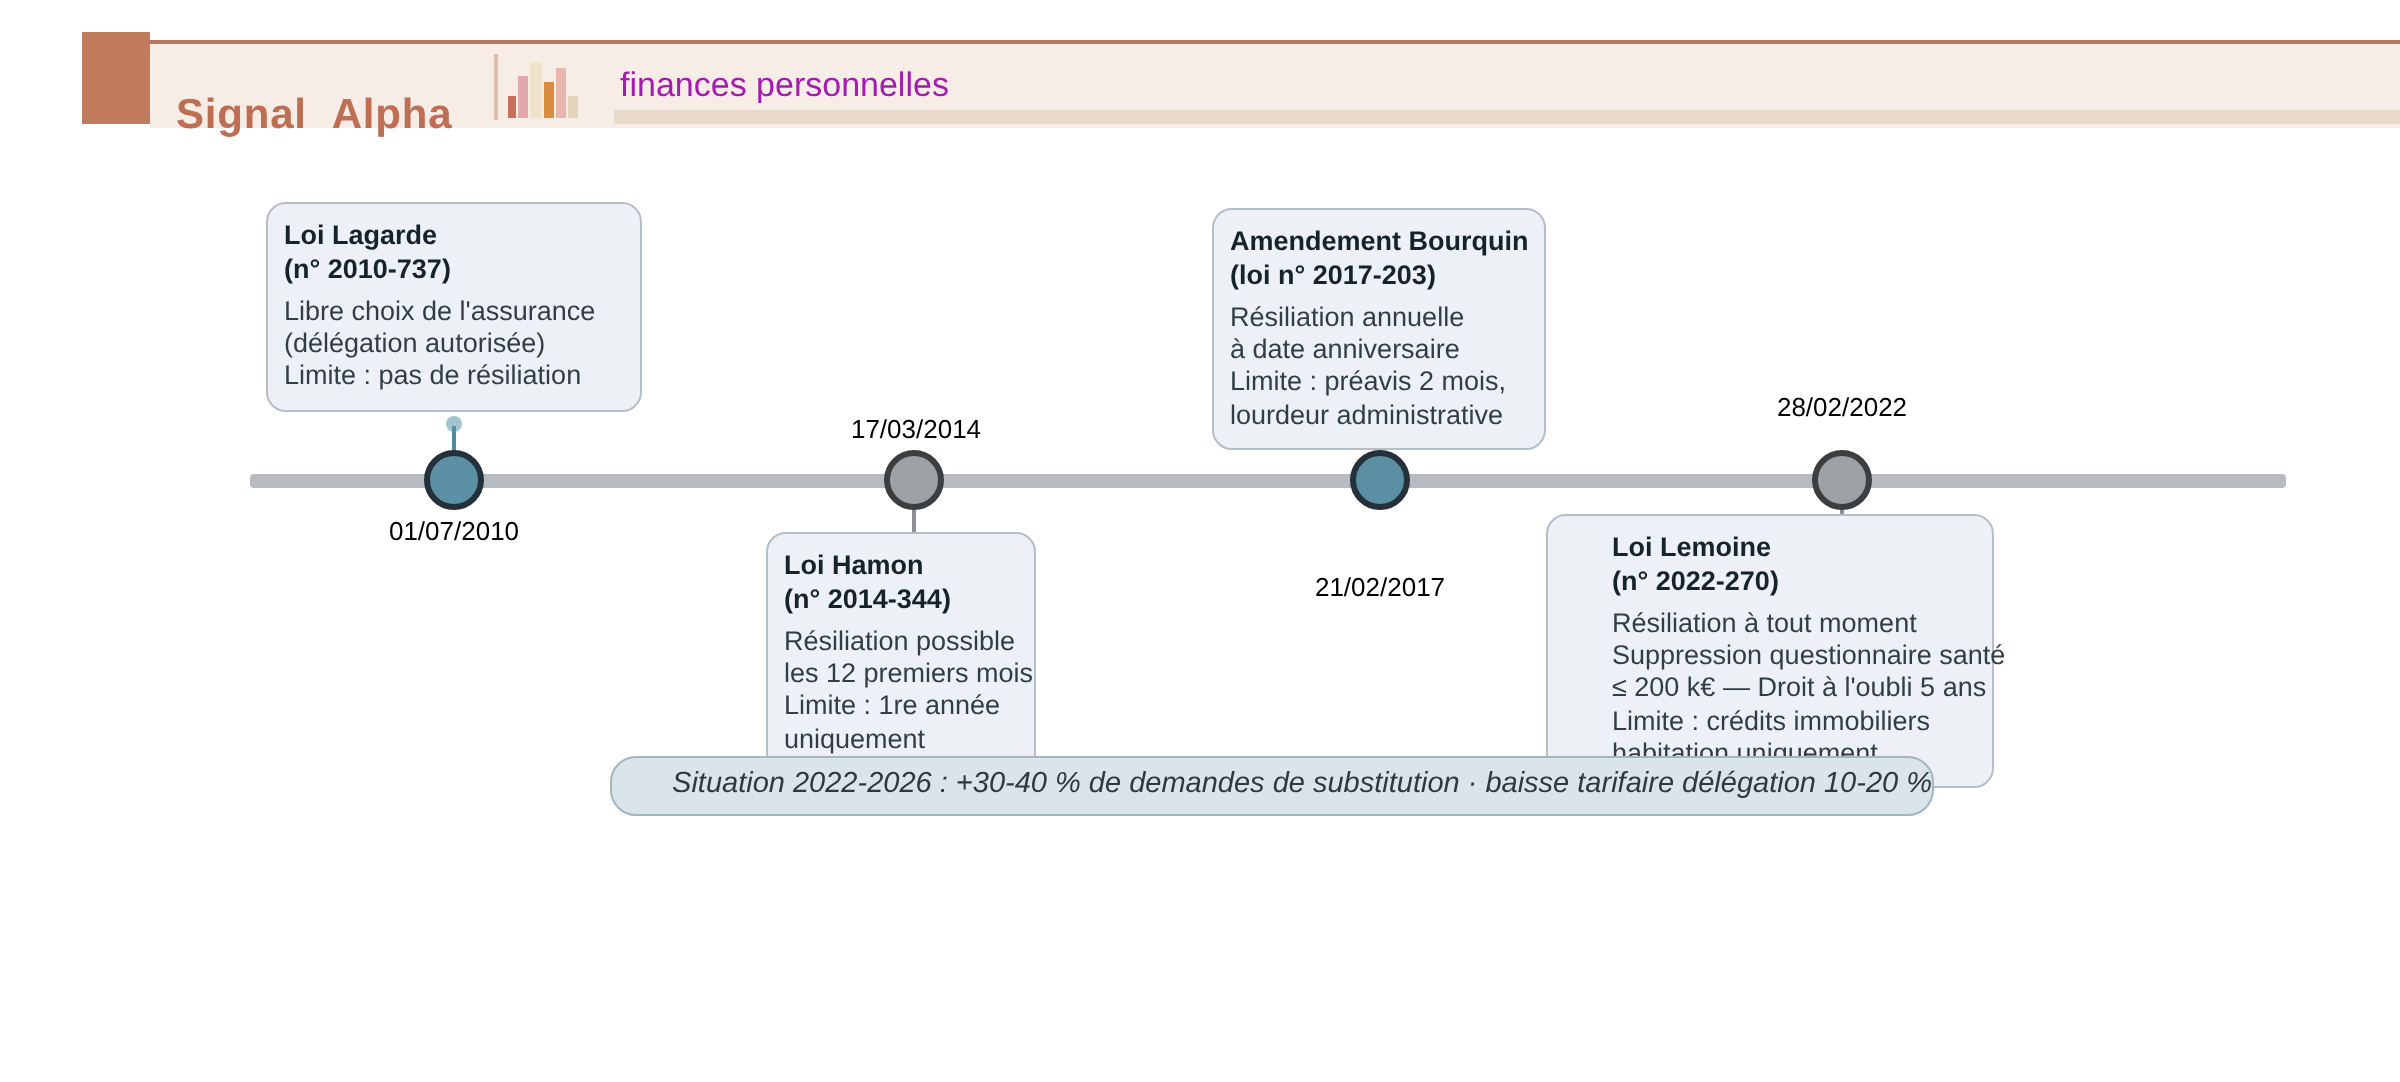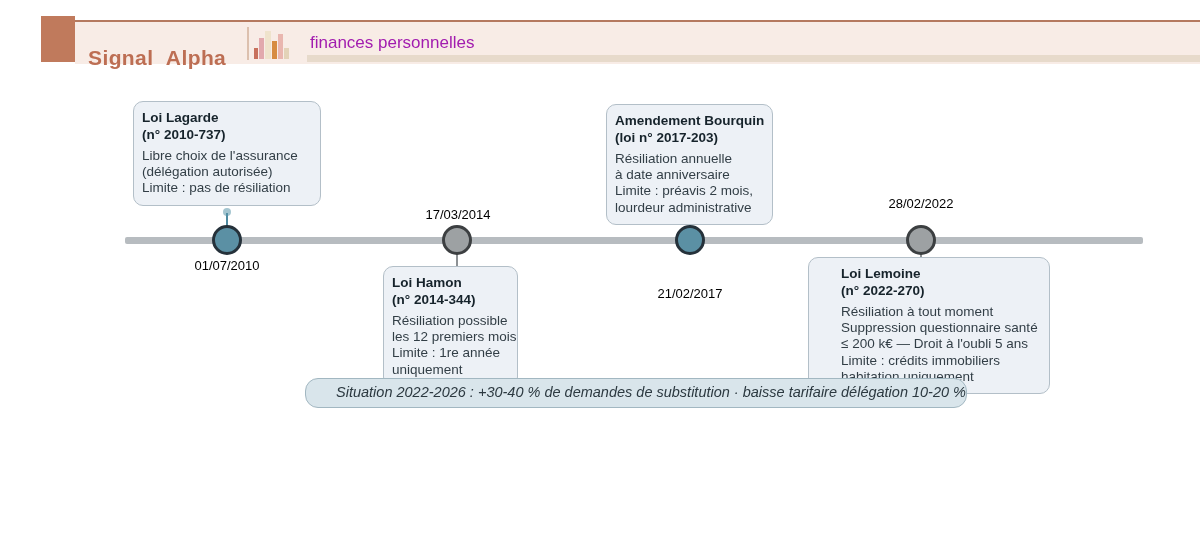--- a/index.html
+++ b/index.html
@@ -121,21 +121,21 @@
       <div>(loi n° 2017-203)</div>
     </div>
     <div class="card-body">
       <div>Résiliation annuelle</div>
       <div>à date anniversaire</div>
       <div>Limite : préavis 2 mois,</div>
       <div>lourdeur administrative</div>
     </div>
   </div>
 
-  <div class="card" style="left:808px;top:257px;width:242px;padding-left:32px;">
+  <div class="card" style="left:773px;top:257px;width:224px;padding-left:32px;">
     <div class="card-title">
       <div>Loi Lemoine</div>
       <div>(n° 2022-270)</div>
     </div>
     <div class="card-body">
       <div>Résiliation à tout moment</div>
       <div>Suppression questionnaire santé</div>
       <div>≤ 200 k€ — Droit à l'oubli 5 ans</div>
       <div>Limite : crédits immobiliers</div>
       <div>habitation uniquement</div>

